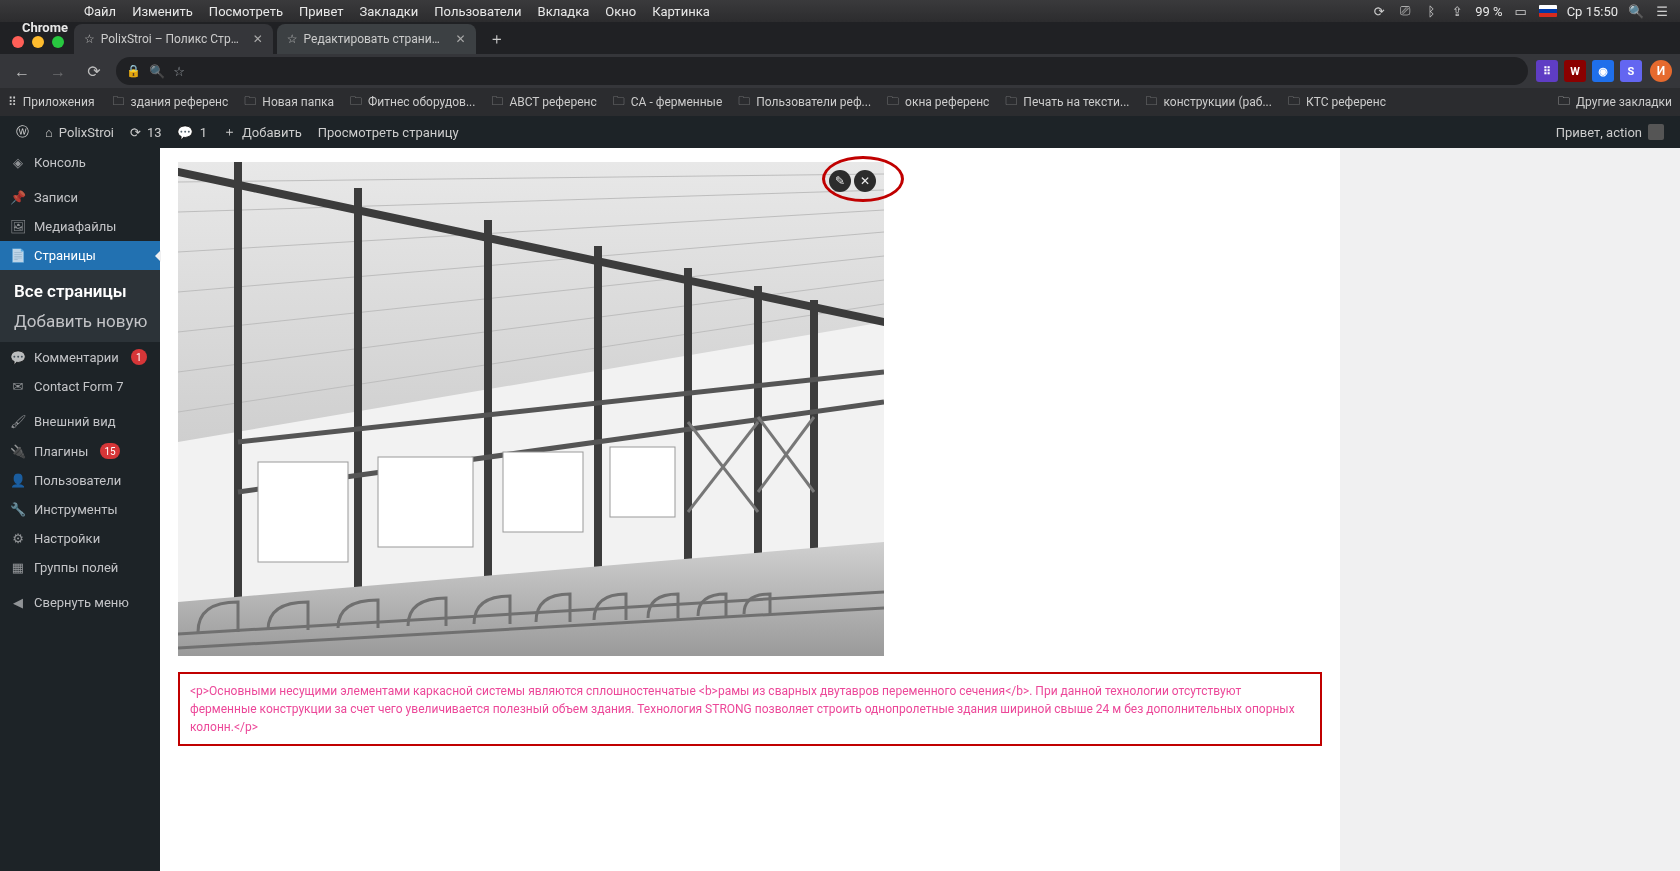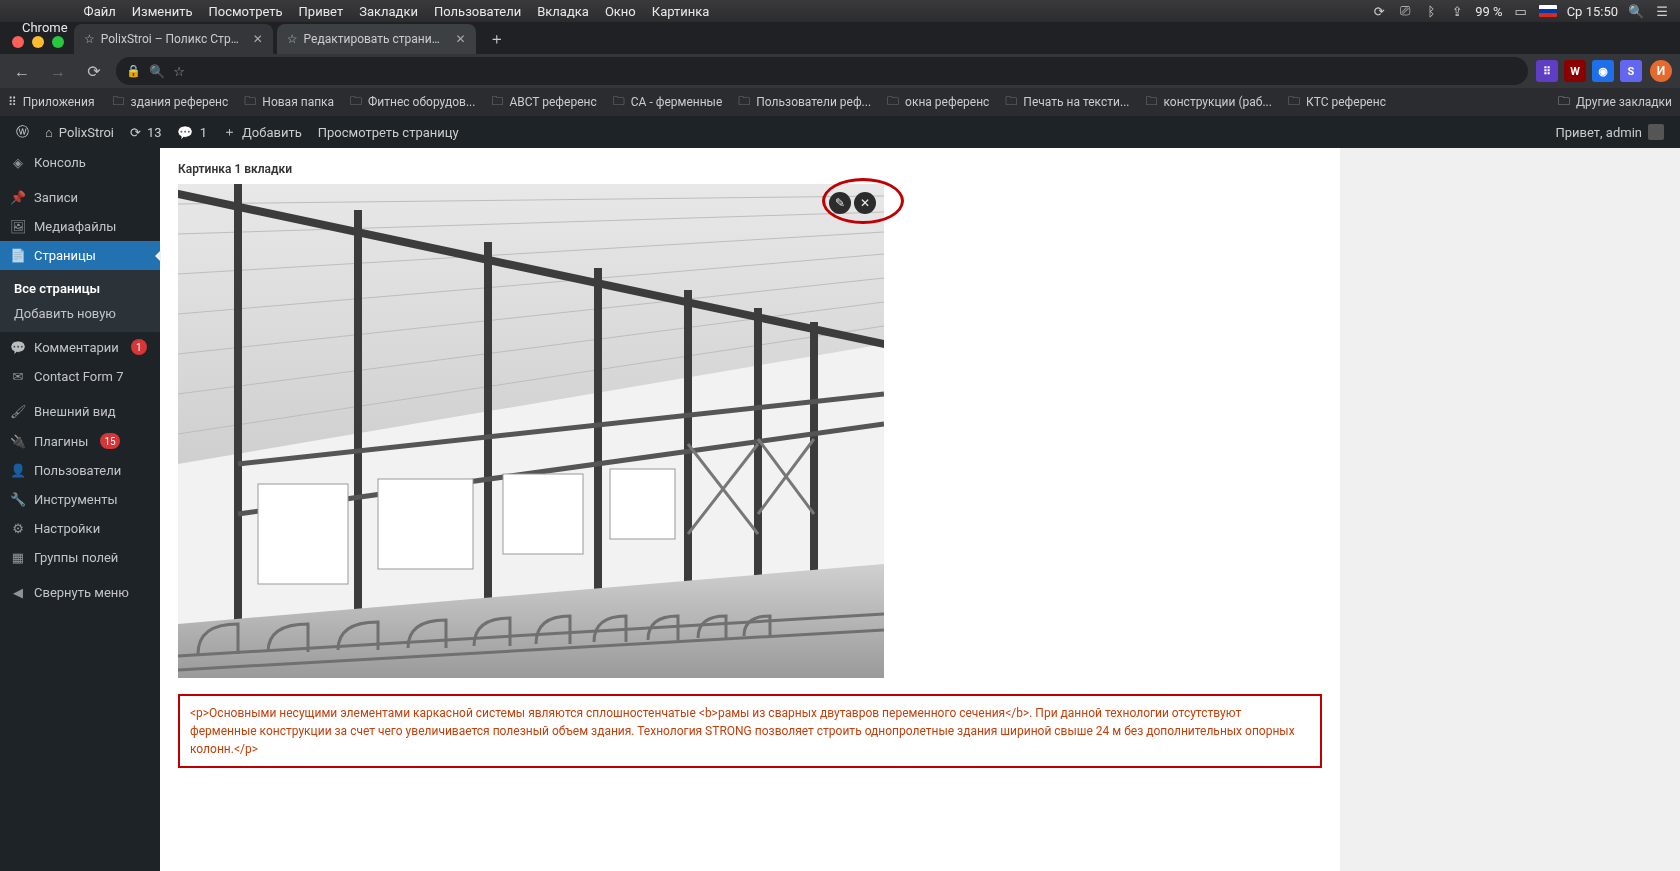--- a/index.html
+++ b/index.html
@@ -2,21 +2,21 @@
 <html><head>
 <meta charset="utf-8">
 <style>
 * { margin:0; padding:0; box-sizing:border-box; font-family:-apple-system,BlinkMacSystemFont,"Segoe UI",Roboto,sans-serif; }
 body { width:1680px; height:871px; background:#1e1e1e; overflow:hidden; }
 
 
 .mac-menubar { height:22px; background:linear-gradient(#3a3a3c,#2c2c2e); display:flex; align-items:center; color:#e8e8e8; font-size:13px; padding:0 10px; }
 .mac-menubar .apple { margin-right:12px; }
 .mac-menubar .mitem { margin-right:16px; cursor:default; }
-.mac-menubar .app-name { font-weight:400;margin-top:33px; }
+.mac-menubar .app-name { font-weight:700;margin-top:33px; }
 .mac-menubar .right { margin-left:auto; display:flex; align-items:center; gap:10px; }
 .mac-menubar .right .status-ico { width:16px; height:16px; display:flex; align-items:center; justify-content:center; opacity:.85; }
 .mac-menubar .right .flag { width:18px; height:12px; background:linear-gradient(#fff 0 33%, #0039a6 33% 66%, #d52b1e 66%); border-radius:1px; }
 
 
 .browser-tabs { height:32px; background:#202124; display:flex; align-items:flex-end; padding-left:8px; }
 .traffic { display:flex; gap:8px; align-items:center; padding:0 10px 6px 4px; }
 .traffic span { width:12px; height:12px; border-radius:50%; }
 .t-close{background:#ff5f57}.t-min{background:#febc2e}.t-max{background:#28c840}
 .tab { height:30px; background:#35363a; color:#ccc; font-size:12px; display:flex; align-items:center; padding:0 10px; max-width:200px; border-radius:8px 8px 0 0; margin-right:4px; gap:6px; }
@@ -50,40 +50,40 @@
 .wp-adminbar .ab-right { margin-left:auto; display:flex; align-items:center; gap:6px; }
 .wp-adminbar .ab-avatar{width:16px;height:16px;background:#555;border-radius:2px}
 
 
 .wp-body { display:flex; height:723px; background:#f0f0f1; }
 .wp-sidebar { width:160px; background:#1d2327; color:#c3c4c7; font-size:13px; padding-bottom:20px; }
 .wp-sidebar .menu-item { display:flex; align-items:center; gap:8px; padding:7px 10px; cursor:pointer; }
 .wp-sidebar .menu-item.current { background:#2271b1; color:#fff; position:relative; }
 .wp-sidebar .menu-item.current::after{content:"";position:absolute;right:-1px;top:50%;transform:translateY(-50%);border:6px solid transparent;border-right-color:#f0f0f1;}
 .wp-sidebar .submenu { background:#2c3338; padding:6px 0; }
-.wp-sidebar .submenu .sub-item { padding:5px 10px 5px 14px; font-size:13px; color:#c3c4c7; cursor:pointer; }
+.wp-sidebar .submenu .sub-item { padding:5px 10px 5px 14px; font-size:17px; color:#c3c4c7; cursor:pointer; }
 .wp-sidebar .submenu .sub-item.current-sub { color:#fff; font-weight:600; }
 .wp-sidebar .menu-sep { height:6px; }
 .wp-sidebar .badge{background:#d63638;color:#fff;min-width:16px;height:16px;border-radius:8px;font-size:10px;display:inline-flex;align-items:center;justify-content:center;padding:0 4px;margin-left:4px}
 .wp-sidebar .m-ico{width:16px;text-align:center;opacity:.7}
 
 .wp-content { flex:1; background:#f0f0f1; display:flex; }
 .content-area { width:1180px; background:#fff; padding:14px 0 20px; overflow:hidden; }
 .right-gutter { flex:1; background:#f0f0f1; }
 
 .field-label { font-size:12px; font-weight:600; color:#333; padding:0 18px 8px; }
 .image-wrap { margin:0 18px; position:relative; width:706px; height:494px; }
 .image-wrap svg { display:block; }
 .img-actions { position:absolute; top:8px; right:8px; display:flex; gap:3px; }
 .img-act-btn { width:22px; height:22px; border-radius:50%; background:#2c2c2c; color:#eee; display:flex; align-items:center; justify-content:center; font-size:12px; cursor:pointer; }
 .annot-ellipse { position:absolute; top:-6px; right:-20px; width:82px; height:46px; border:3px solid #c00000; border-radius:50%/50%; pointer-events:none; }
 
 .text-field-wrap { margin:16px 18px 0; border:2px solid #c00000; padding:8px 10px; }
 .text-field-label { font-size:12px; font-weight:600; color:#333; margin-bottom:8px; }
-.text-field-content { font-size:12px; color:#c2410c; line-height:1.5; }
+.text-field-content { font-size:12px; color:#ec4899; line-height:1.5; }
 
 svg { display:block; }
 </style>
 </head>
 <body>
 
 <div class="mac-menubar">
   <span class="apple"></span>
   <span class="mitem app-name">Chrome</span>
   <span class="mitem">Файл</span>
@@ -216,21 +216,21 @@
     </div>
   <div class="ab-item">
       <span>＋</span>
       <span>Добавить</span>
     </div>
   <div class="ab-item">
       <span>Просмотреть страницу</span>
     </div>
   <div class="ab-right">
     <div class="ab-item">
-        <span>Привет, admin</span>
+        <span>Привет, action</span>
         <span class="ab-avatar"></span>
       </div>
   </div>
 </div>
 
 <div class="wp-body">
   <div class="wp-sidebar">
     <div class="menu-item">
         <span class="m-ico">◈</span>
         <span>Консоль</span>
@@ -289,21 +289,20 @@
       </div>
     <div class="menu-sep"></div>
     <div class="menu-item">
         <span class="m-ico">◀</span>
         <span>Свернуть меню</span>
       </div>
   </div>
 
   <div class="wp-content">
     <div class="content-area">
-      <div class="field-label">Картинка 1 вкладки</div>
       <div class="image-wrap">
 
         <svg viewBox="0 0 706 494" width="706" height="494">
           <defs>
             <linearGradient id="roofg" x1="0" y1="0" x2="0" y2="1">
                 <stop offset="0" stop-color="#e8e8e8"></stop>
                 <stop offset="1" stop-color="#cfcfcf"></stop>
               </linearGradient>
             <linearGradient id="floorg" x1="0" y1="0" x2="0" y2="1">
                 <stop offset="0" stop-color="#d0d0d0"></stop>

